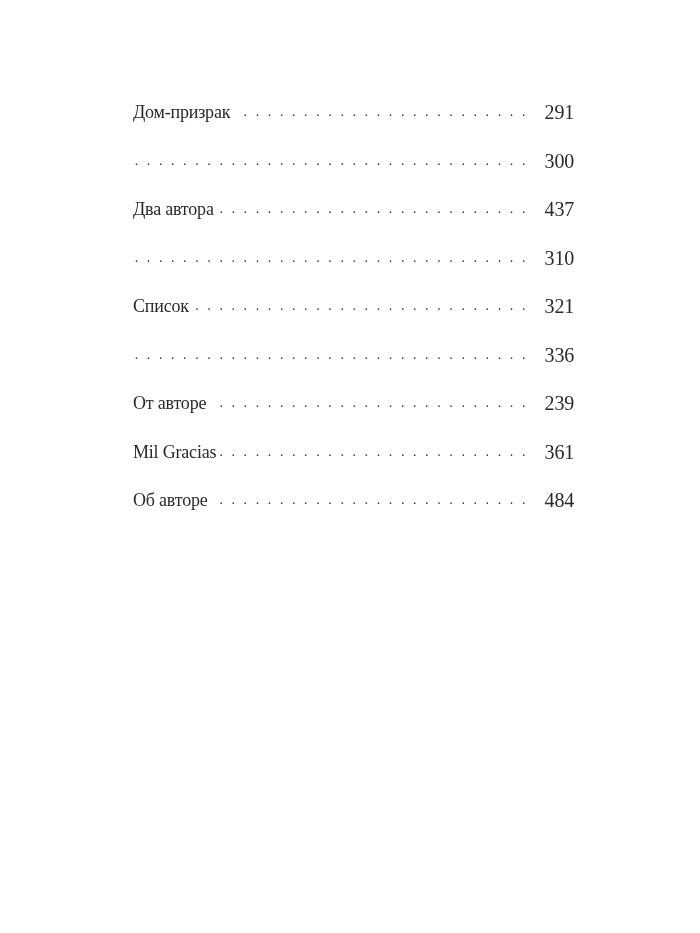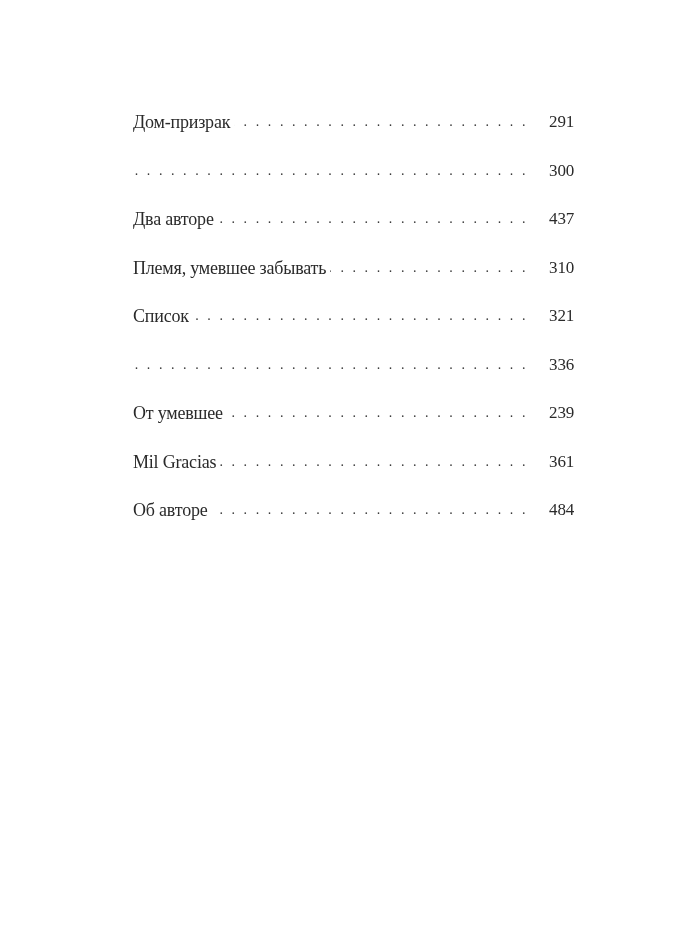--- a/index.html
+++ b/index.html
@@ -25,21 +25,21 @@
       position: absolute;
       left: 133px;
       top: 98px;
       width: 441px;
       margin: 0;
       padding: 0;
       list-style: none;
     }
     .toc-entry {
       display: flex;
-      align-items: center;
+      align-items: flex-start;
       height: 48.5px;
       font-size: 18px;
       line-height: 28px;
       letter-spacing: -0.2px;
       white-space: nowrap;
     }
     .toc-title {
       flex: 0 0 auto;
       padding-right: 4px;
     }
@@ -50,60 +50,59 @@
       color: #3a3a3a;
       font-size: 14px;
       letter-spacing: 8.6px;
       text-align: right;
       direction: rtl;
     }
     .toc-page {
       flex: 0 0 auto;
       padding-left: 8px;
       font-variant-numeric: oldstyle-nums;
-      font-size: 17px;
+      font-size: 20px;
       min-width: 32px;
       text-align: right;
     }
   </style>
 </head>
 <body>
 
 <div class="page">
   <ul class="toc">
     <li class="toc-entry">
       <span class="toc-title">Дом-призрак</span>
       <span class="toc-leader">............................................................</span>
       <span class="toc-page">291</span>
     </li>
     <li class="toc-entry">
       <span class="toc-leader">............................................................</span>
       <span class="toc-page">300</span>
     </li>
     <li class="toc-entry">
-      <span class="toc-title">Два авторе</span>
+      <span class="toc-title">Два автора</span>
       <span class="toc-leader">............................................................</span>
       <span class="toc-page">437</span>
     </li>
     <li class="toc-entry">
-      <span class="toc-title">Племя, умевшее забывать</span>
       <span class="toc-leader">............................................................</span>
       <span class="toc-page">310</span>
     </li>
     <li class="toc-entry">
       <span class="toc-title">Список</span>
       <span class="toc-leader">............................................................</span>
       <span class="toc-page">321</span>
     </li>
     <li class="toc-entry">
       <span class="toc-leader">............................................................</span>
       <span class="toc-page">336</span>
     </li>
     <li class="toc-entry">
-      <span class="toc-title">От умевшее</span>
+      <span class="toc-title">От авторе</span>
       <span class="toc-leader">............................................................</span>
       <span class="toc-page">239</span>
     </li>
     <li class="toc-entry">
       <span class="toc-title italic">Mil Gracias</span>
       <span class="toc-leader">............................................................</span>
       <span class="toc-page">361</span>
     </li>
     <li class="toc-entry">
       <span class="toc-title">Об авторе</span>

